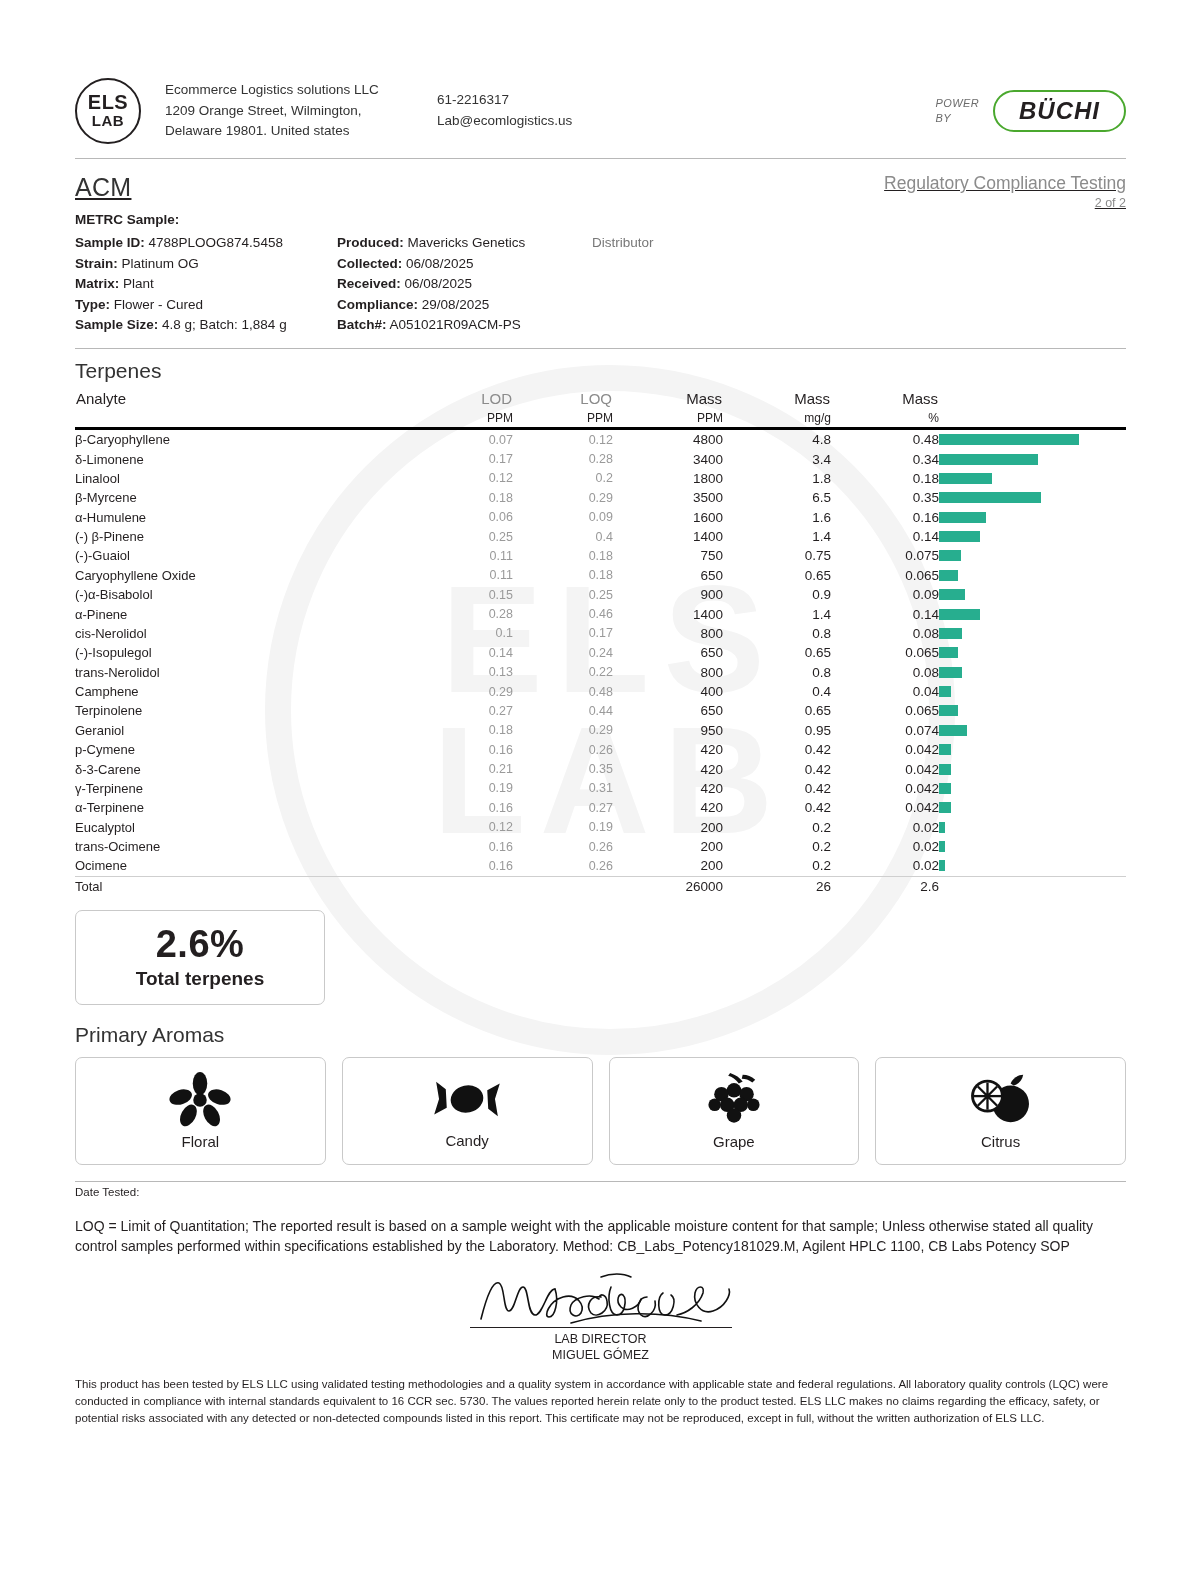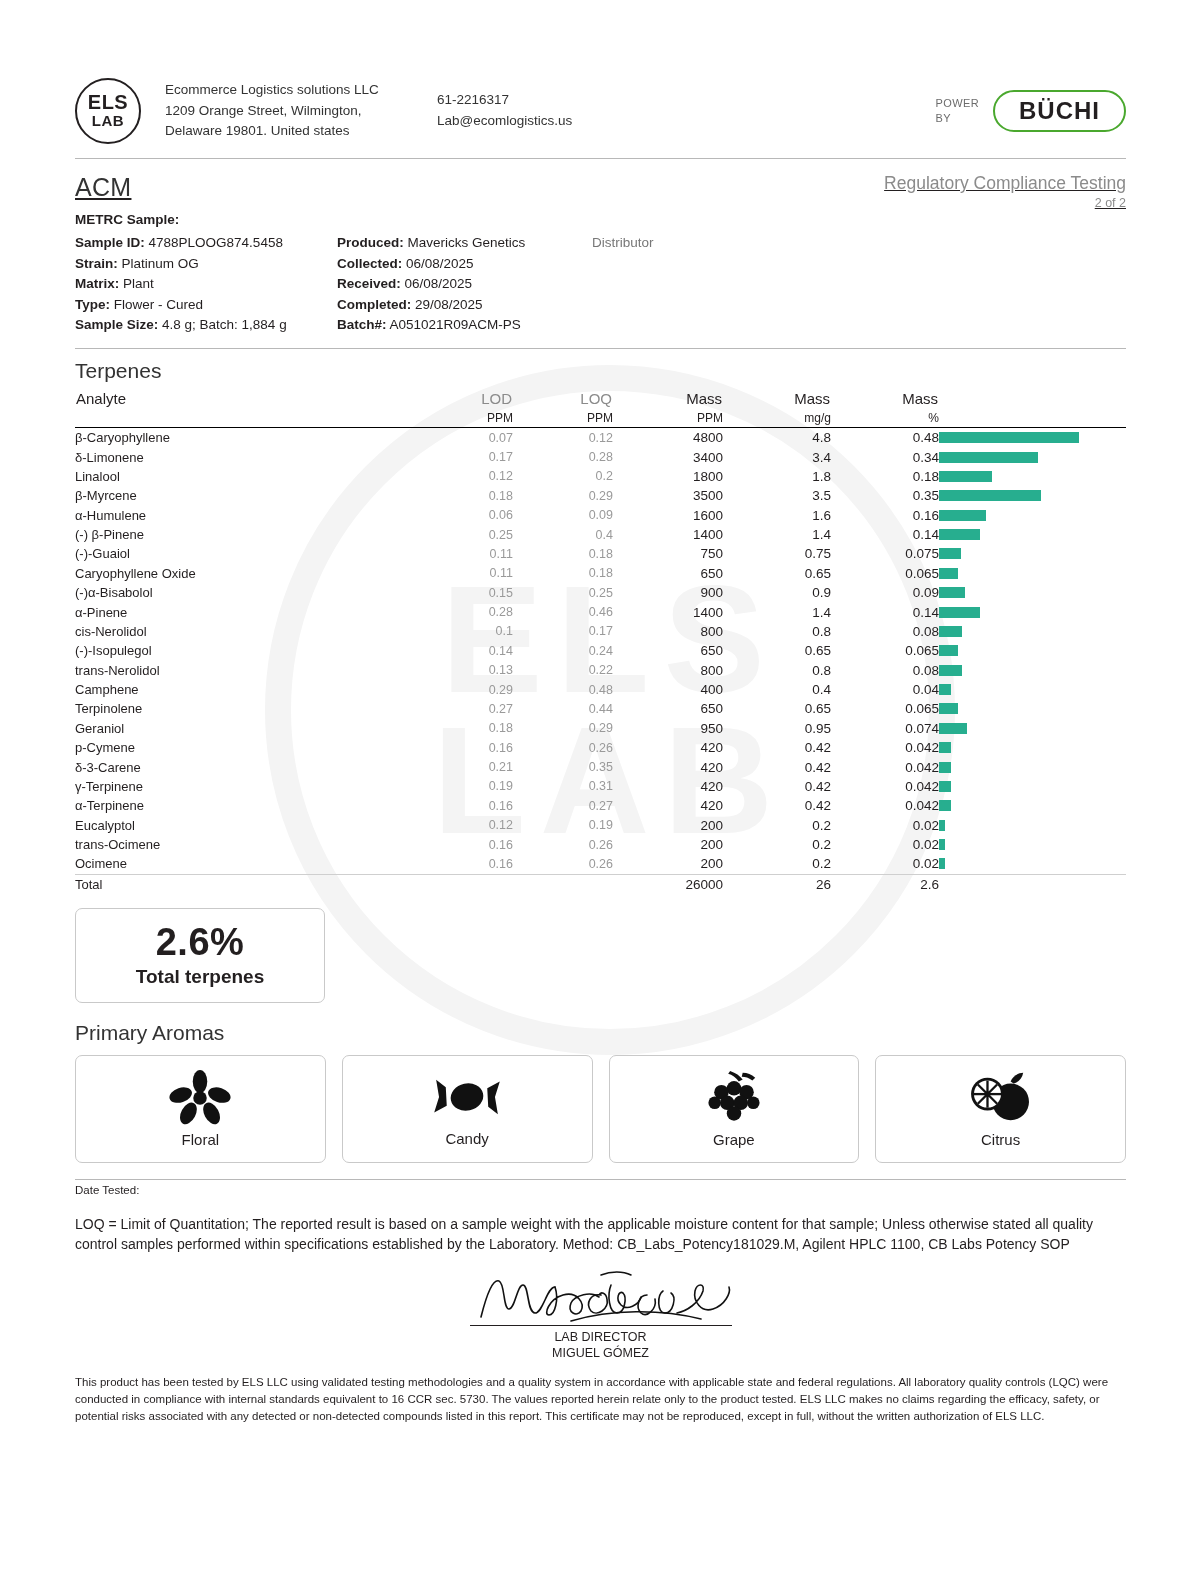--- a/index.html
+++ b/index.html
@@ -79,20 +79,21 @@
     font-size: 13.5px;
     line-height: 1.55;
     color: #333;
     margin-left: 22px;
     width: 260px;
   }
   .power-by {
     margin-left: auto;
     display: flex;
     align-items: center;
+    font-style: italic;
   }
   .power-by .pb-text {
     font-size: 11px;
     color: #6c6c6c;
     line-height: 1.35;
     letter-spacing: 0.4px;
     text-align: left;
     margin-right: 14px;
   }
   .buchi {
@@ -157,21 +158,21 @@
     text-align: left;
     color: #231f20;
     font-size: 15px;
   }
   table.terp th.mass { color: #231f20; }
   .unit-row td {
     color: #8b8b8b;
     font-size: 12px;
     text-align: right;
     padding-bottom: 3px;
-    border-bottom: 1px solid #000000;
+    border-bottom: 3px solid #000000;
   }
   .unit-row td.analyte { text-align: left; }
   .head-row th { border-bottom: none; }
   table.terp td {
     text-align: right;
     padding: 2.2px 0;
     color: #231f20;
   }
   table.terp td.analyte { text-align: left; font-size: 13px; }
   table.terp td.lod, table.terp td.loq { color: #9a9a9a; font-size: 12.5px; }
@@ -312,21 +313,21 @@
         <div><b>Sample ID:</b> <span class="val">4788PLOOG874.5458</span></div>
         <div><b>Strain:</b> <span class="val">Platinum OG</span></div>
         <div><b>Matrix:</b> <span class="val">Plant</span></div>
         <div><b>Type:</b> <span class="val">Flower - Cured</span></div>
         <div><b>Sample Size:</b> <span class="val">4.8 g; Batch: 1,884 g</span></div>
       </div>
       <div class="info-col-2">
         <div><b>Produced:</b> <span class="val">Mavericks Genetics</span></div>
         <div><b>Collected:</b> <span class="val">06/08/2025</span></div>
         <div><b>Received:</b> <span class="val">06/08/2025</span></div>
-        <div><b>Completed:</b> <span class="val">29/08/2025</span></div>
+        <div><b>Compliance:</b> <span class="val">29/08/2025</span></div>
         <div><b>Batch#:</b> <span class="val">A051021R09ACM-PS</span></div>
       </div>
       <div class="info-col-3">Distributor</div>
     </div>
 
     <div class="hr-strong"></div>
 
     <div class="sec-title">Terpenes</div>
 
     <table class="terp">
@@ -391,21 +392,21 @@
             <td>0.18</td>
             <td class="bar-cell">
               <span class="bar" style="width: 53px; background: rgb(39, 174, 143);"></span>
             </td>
           </tr>
           <tr>
             <td class="analyte">β-Myrcene</td>
             <td class="lod">0.18</td>
             <td class="loq">0.29</td>
             <td>3500</td>
-            <td>3.5</td>
+            <td>6.5</td>
             <td>0.35</td>
             <td class="bar-cell">
               <span class="bar" style="width: 102px; background: rgb(39, 174, 143);"></span>
             </td>
           </tr>
           <tr>
             <td class="analyte">α-Humulene</td>
             <td class="lod">0.06</td>
             <td class="loq">0.09</td>
             <td>1600</td>

